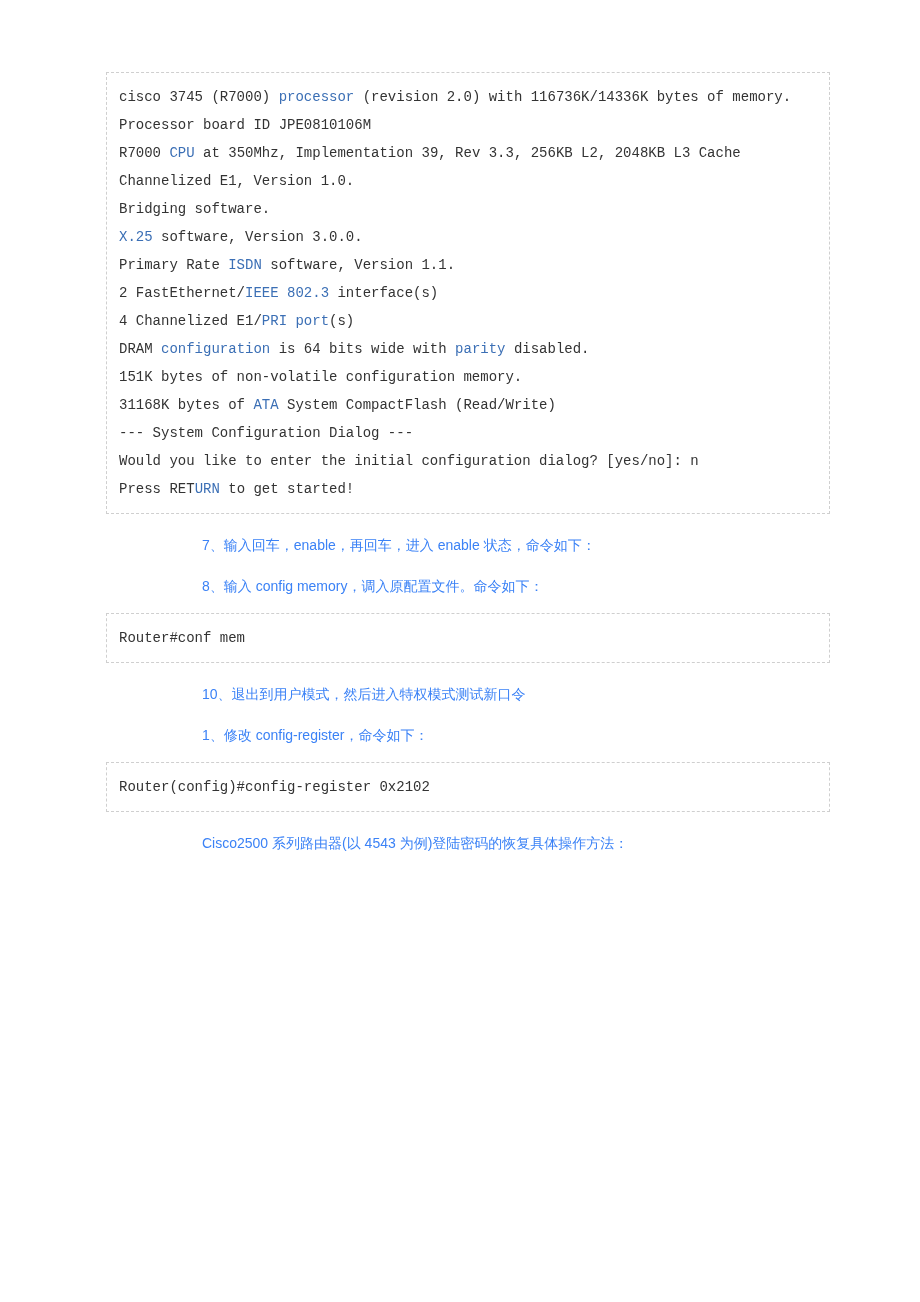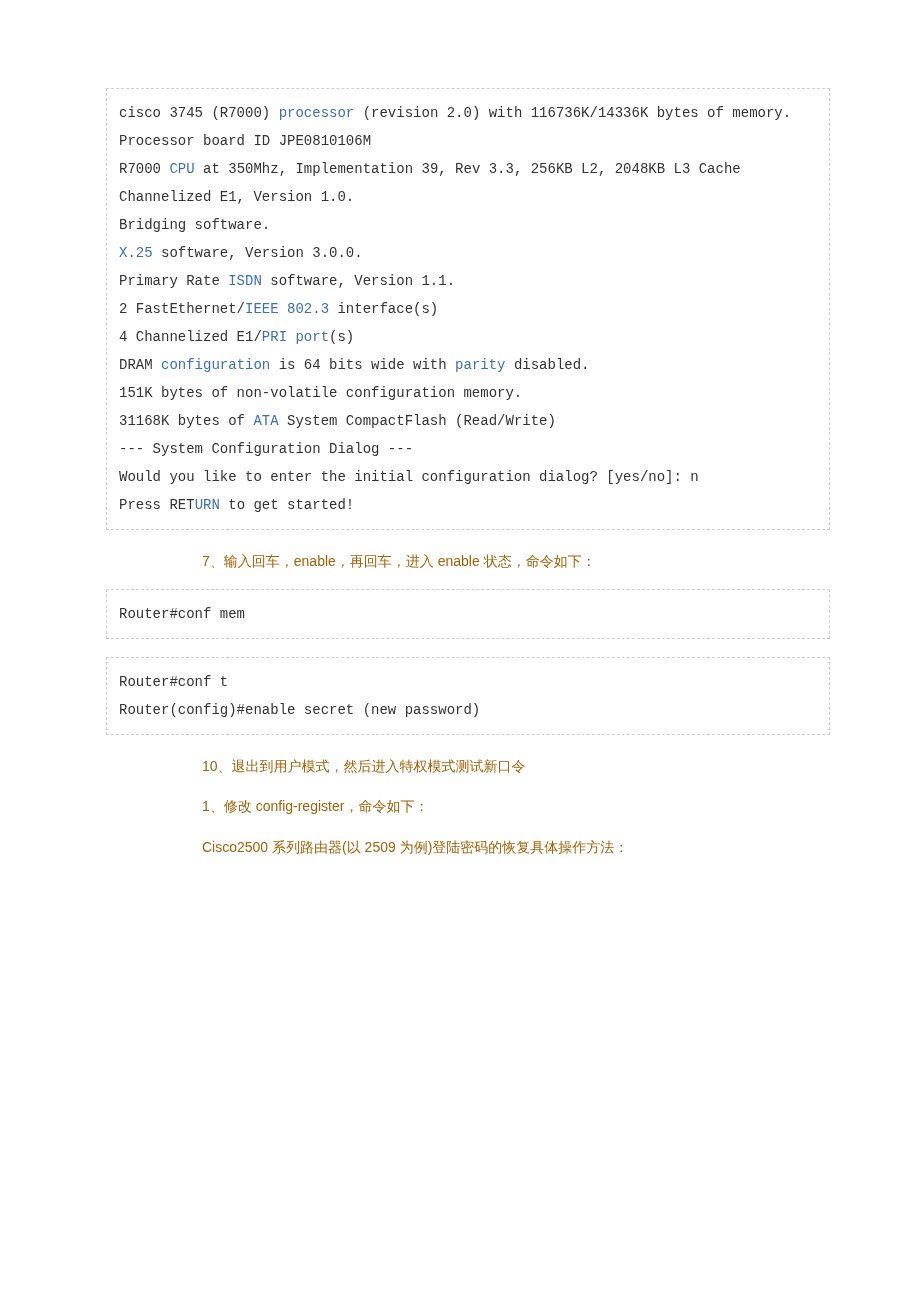--- a/index.html
+++ b/index.html
@@ -5,21 +5,21 @@
   body {
     margin: 0;
     padding: 0;
     background: #ffffff;
     font-family: "SimSun", "Microsoft YaHei", sans-serif;
     font-size: 14px;
     color: #333;
   }
   .page {
     width: 884px;
-    margin: 16px auto;
+    margin: 0 auto;
     padding: 60px 0 40px 16px;
     box-sizing: border-box;
   }
   .codebox {
     margin: 12px 72px 18px 72px;
     border: 1px dashed #cfcfcf;
     padding: 10px 12px;
     font-family: "Courier New", Courier, monospace;
     font-size: 14px;
     line-height: 2.0;
@@ -27,21 +27,21 @@
     white-space: pre-wrap;
     word-break: break-word;
   }
   .codebox .link {
     color: #3b6fb5;
   }
   .bodytext {
     margin: 14px 72px 14px 168px;
     font-size: 14px;
     line-height: 1.9;
-    color: #a16207;
+    color: #3b82f6;
   }
 </style>
 </head>
 <body>
 
 <div class="page">
 
   <div class="codebox"><span>cisco 3745 (R7000) </span><span class="link">processor</span><span> (revision 2.0) with 116736K/14336K bytes of memory.</span>
 <span>Processor board ID JPE0810106M</span>
 <span>R7000 </span><span class="link">CPU</span><span> at 350Mhz, Implementation 39, Rev 3.3, 256KB L2, 2048KB L3 Cache</span>
@@ -54,29 +54,29 @@
 <span>DRAM </span><span class="link">configuration</span><span> is 64 bits wide with </span><span class="link">parity</span><span> disabled.</span>
 <span>151K bytes of non-volatile configuration memory.</span>
 <span>31168K bytes of </span><span class="link">ATA</span><span> System CompactFlash (Read/Write)</span>
 <span>--- System Configuration Dialog ---</span>
 <span>Would you like to enter the initial configuration dialog? [yes/no]: n</span>
 <span>Press RET</span><span class="link">URN</span><span> to get started!</span></div>
 
   <div class="bodytext">7、输入回车，enable，再回车，进入 enable 状态，命令如下：</div>
 
 
+  <div class="bodytext">8、输入 config memory，调入原配置文件。命令如下：</div>
 
   <div class="codebox"><span>Router#conf mem</span></div>
 
 
-  <div class="codebox"><span>Router#conf t</span>
-<span>Router(config)#enable secret (new password)</span></div>
 
   <div class="bodytext">10、退出到用户模式，然后进入特权模式测试新口令</div>
 
   <div class="bodytext">1、修改 config-register，命令如下：</div>
 
+  <div class="codebox"><span>Router(config)#config-register 0x2102</span></div>
 
 
 
-  <div class="bodytext">Cisco2500 系列路由器(以 2509 为例)登陆密码的恢复具体操作方法：</div>
+  <div class="bodytext">Cisco2500 系列路由器(以 4543 为例)登陆密码的恢复具体操作方法：</div>
 
 </div>
 
 </body></html>

